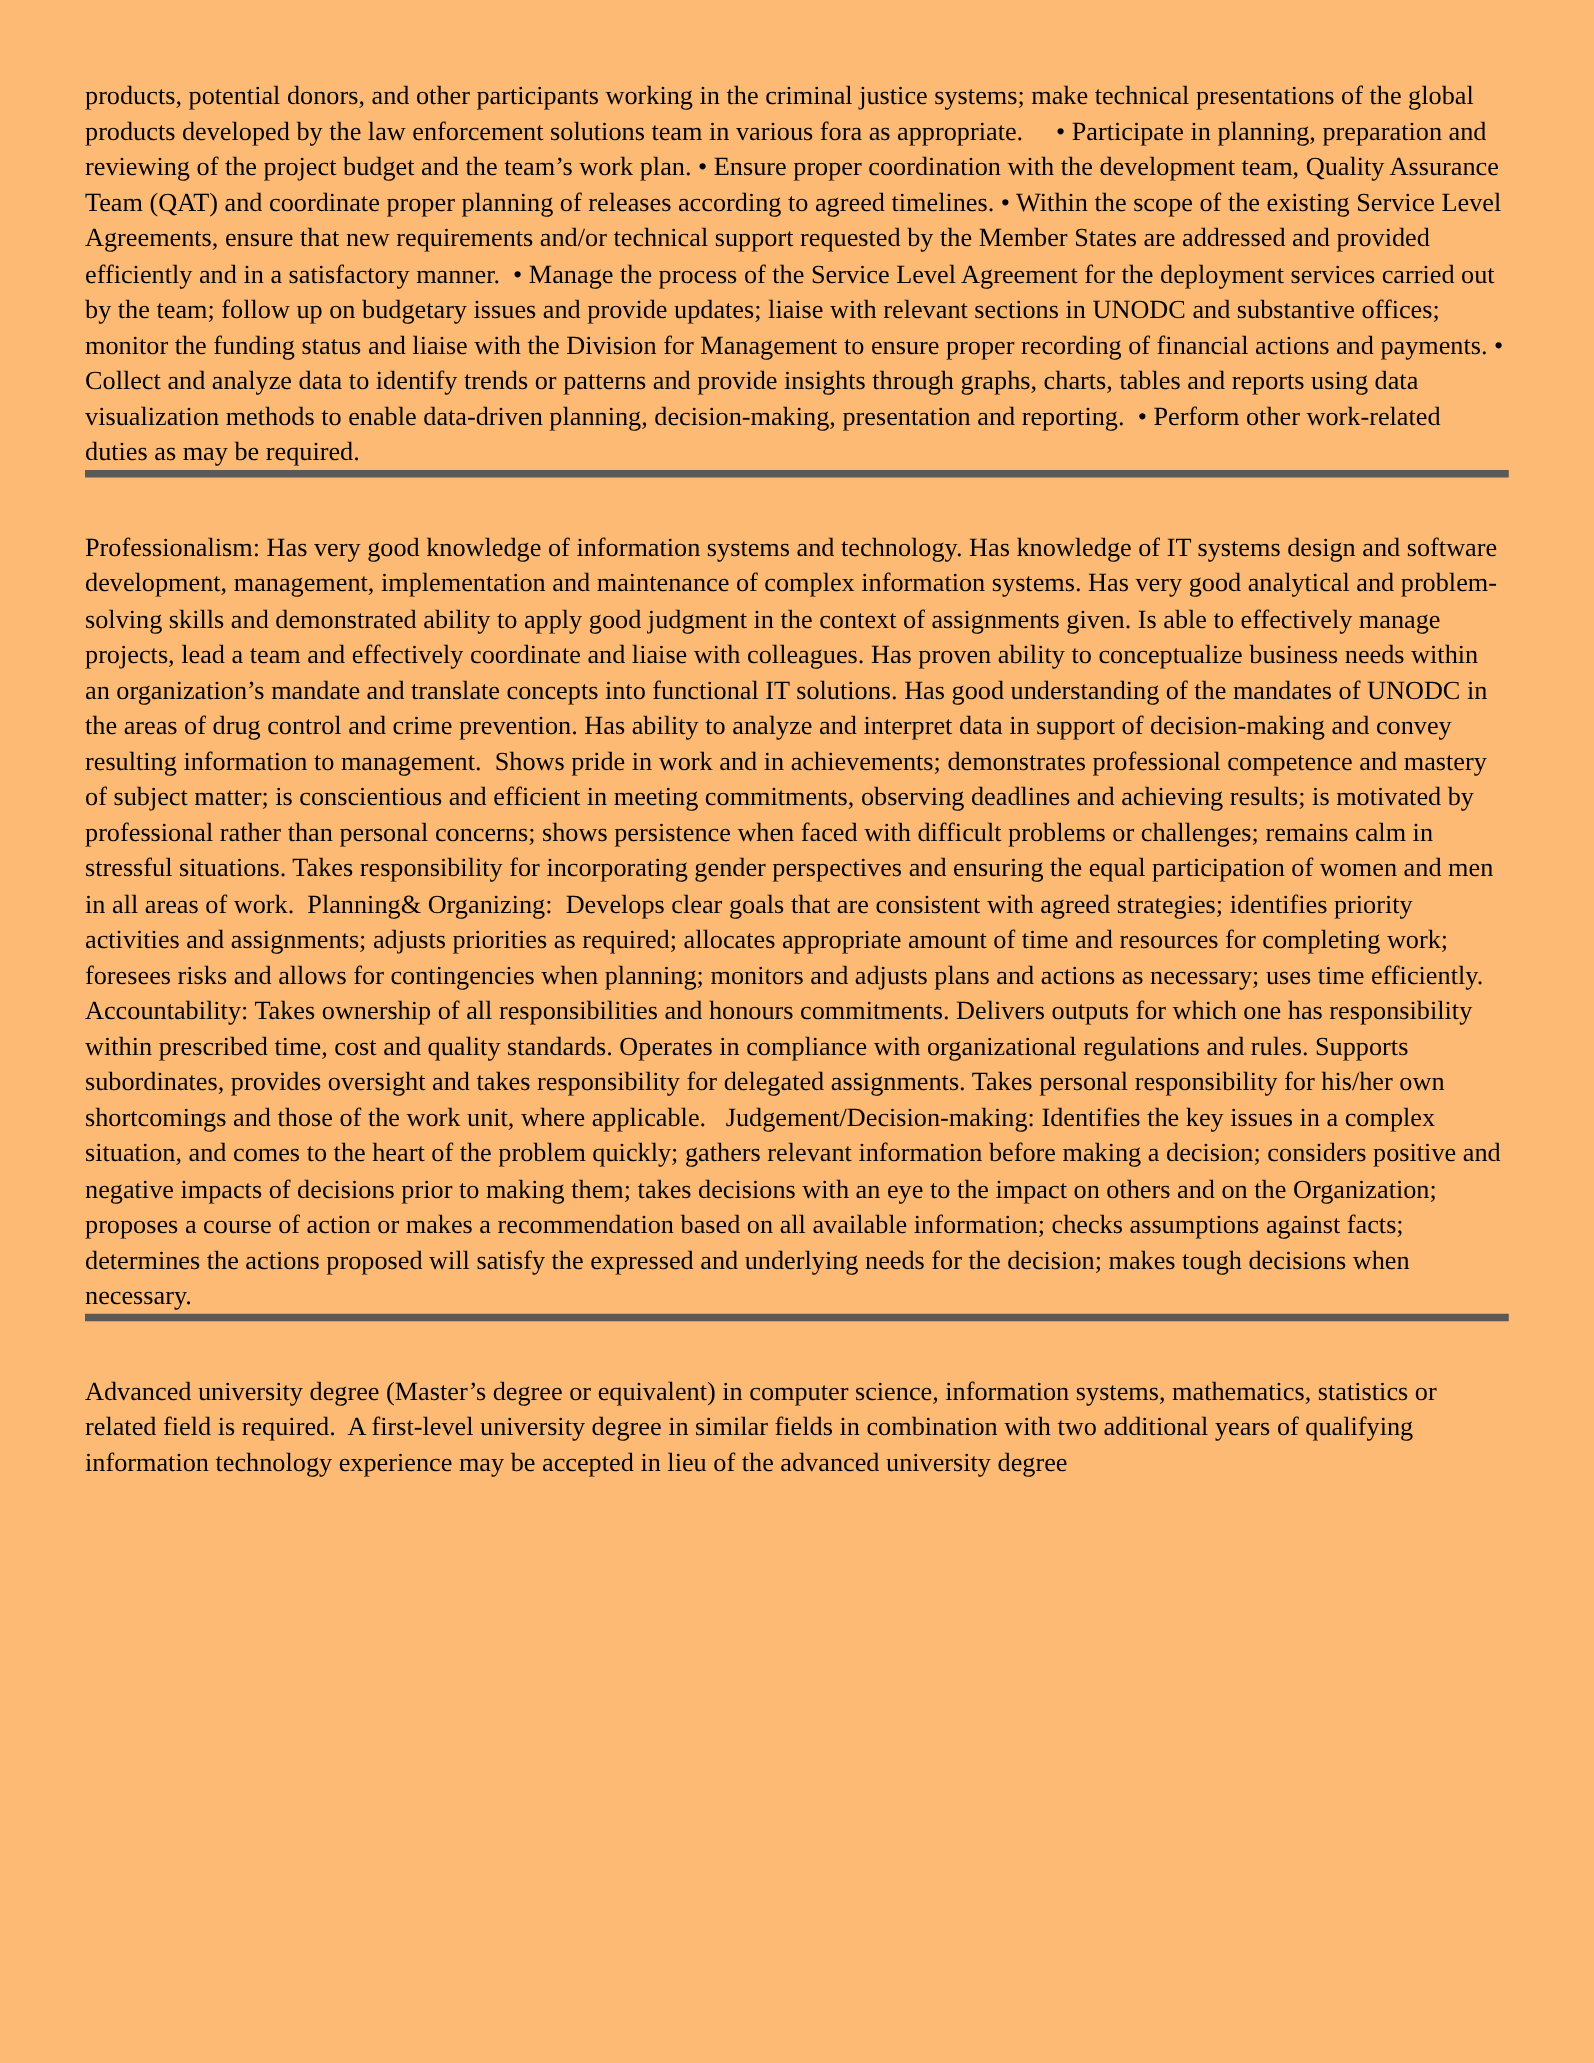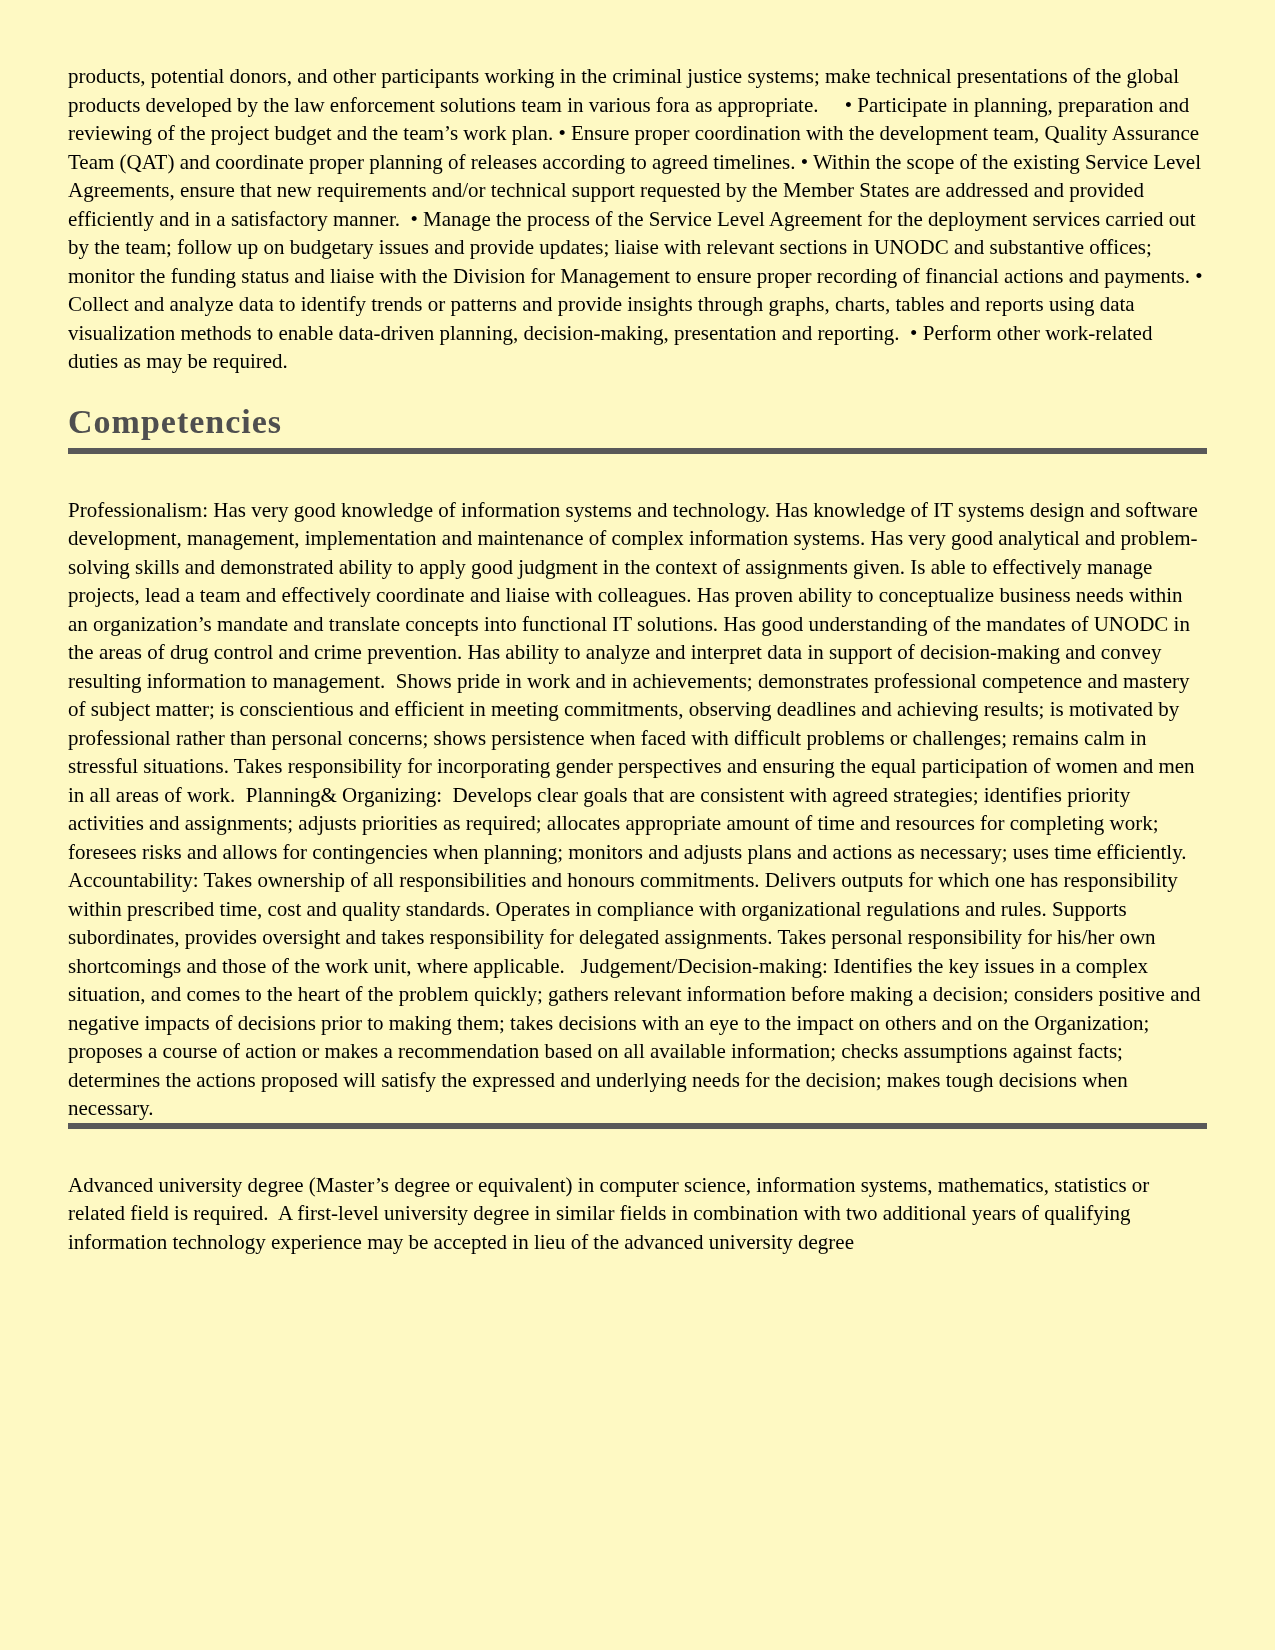--- a/index.html
+++ b/index.html
@@ -4,21 +4,21 @@
 <style>
   html, body {
     margin: 0;
     padding: 0;
     background: #ffffff;
   }
   .page {
     position: relative;
     width: 1275px;
     height: 1650px;
-    background: #fef9c3;
+    background: #fdba74;
     box-sizing: border-box;
     padding: 62px 68px 0 68px;
     font-family: "Liberation Serif", "DejaVu Serif", serif;
     font-size: 21px;
     line-height: 28.5px;
     color: #000000;
     overflow: hidden;
   }
   .body-para {
     margin: 0;
@@ -45,21 +45,20 @@
     margin-top: 42px;
   }
 </style>
 </head>
 <body>
 
 <div class="page">
 
   <p class="body-para">products, potential donors, and other participants working in the criminal justice systems; make technical presentations of the global products developed by the law enforcement solutions team in various fora as appropriate.     • Participate in planning, preparation and reviewing of the project budget and the team’s work plan. • Ensure proper coordination with the development team, Quality Assurance Team (QAT) and coordinate proper planning of releases according to agreed timelines. • Within the scope of the existing Service Level Agreements, ensure that new requirements and/or technical support requested by the Member States are addressed and provided efficiently and in a satisfactory manner.  • Manage the process of the Service Level Agreement for the deployment services carried out by the team; follow up on budgetary issues and provide updates; liaise with relevant sections in UNODC and substantive offices; monitor the funding status and liaise with the Division for Management to ensure proper recording of financial actions and payments. • Collect and analyze data to identify trends or patterns and provide insights through graphs, charts, tables and reports using data visualization methods to enable data-driven planning, decision-making, presentation and reporting.  • Perform other work-related duties as may be required.</p>
 
-  <h2 class="section-heading">Competencies</h2>
   <div class="section-rule"></div>
 
   <p class="body-para para-after-rule">Professionalism: Has very good knowledge of information systems and technology. Has knowledge of IT systems design and software development, management, implementation and maintenance of complex information systems. Has very good analytical and problem-solving skills and demonstrated ability to apply good judgment in the context of assignments given. Is able to effectively manage projects, lead a team and effectively coordinate and liaise with colleagues. Has proven ability to conceptualize business needs within an organization’s mandate and translate concepts into functional IT solutions. Has good understanding of the mandates of UNODC in the areas of drug control and crime prevention. Has ability to analyze and interpret data in support of decision-making and convey resulting information to management.  Shows pride in work and in achievements; demonstrates professional competence and mastery of subject matter; is conscientious and efficient in meeting commitments, observing deadlines and achieving results; is motivated by professional rather than personal concerns; shows persistence when faced with difficult problems or challenges; remains calm in stressful situations. Takes responsibility for incorporating gender perspectives and ensuring the equal participation of women and men in all areas of work.  Planning&amp; Organizing:  Develops clear goals that are consistent with agreed strategies; identifies priority activities and assignments; adjusts priorities as required; allocates appropriate amount of time and resources for completing work; foresees risks and allows for contingencies when planning; monitors and adjusts plans and actions as necessary; uses time efficiently. Accountability: Takes ownership of all responsibilities and honours commitments. Delivers outputs for which one has responsibility within prescribed time, cost and quality standards. Operates in compliance with organizational regulations and rules. Supports subordinates, provides oversight and takes responsibility for delegated assignments. Takes personal responsibility for his/her own shortcomings and those of the work unit, where applicable.   Judgement/Decision-making: Identifies the key issues in a complex situation, and comes to the heart of the problem quickly; gathers relevant information before making a decision; considers positive and negative impacts of decisions prior to making them; takes decisions with an eye to the impact on others and on the Organization; proposes a course of action or makes a recommendation based on all available information; checks assumptions against facts; determines the actions proposed will satisfy the expressed and underlying needs for the decision; makes tough decisions when necessary.</p>
 
   <div class="section-rule"></div>
 
   <p class="body-para para-after-rule">Advanced university degree (Master’s degree or equivalent) in computer science, information systems, mathematics, statistics or related field is required.  A first-level university degree in similar fields in combination with two additional years of qualifying information technology experience may be accepted in lieu of the advanced university degree</p>
 
 </div>
 

